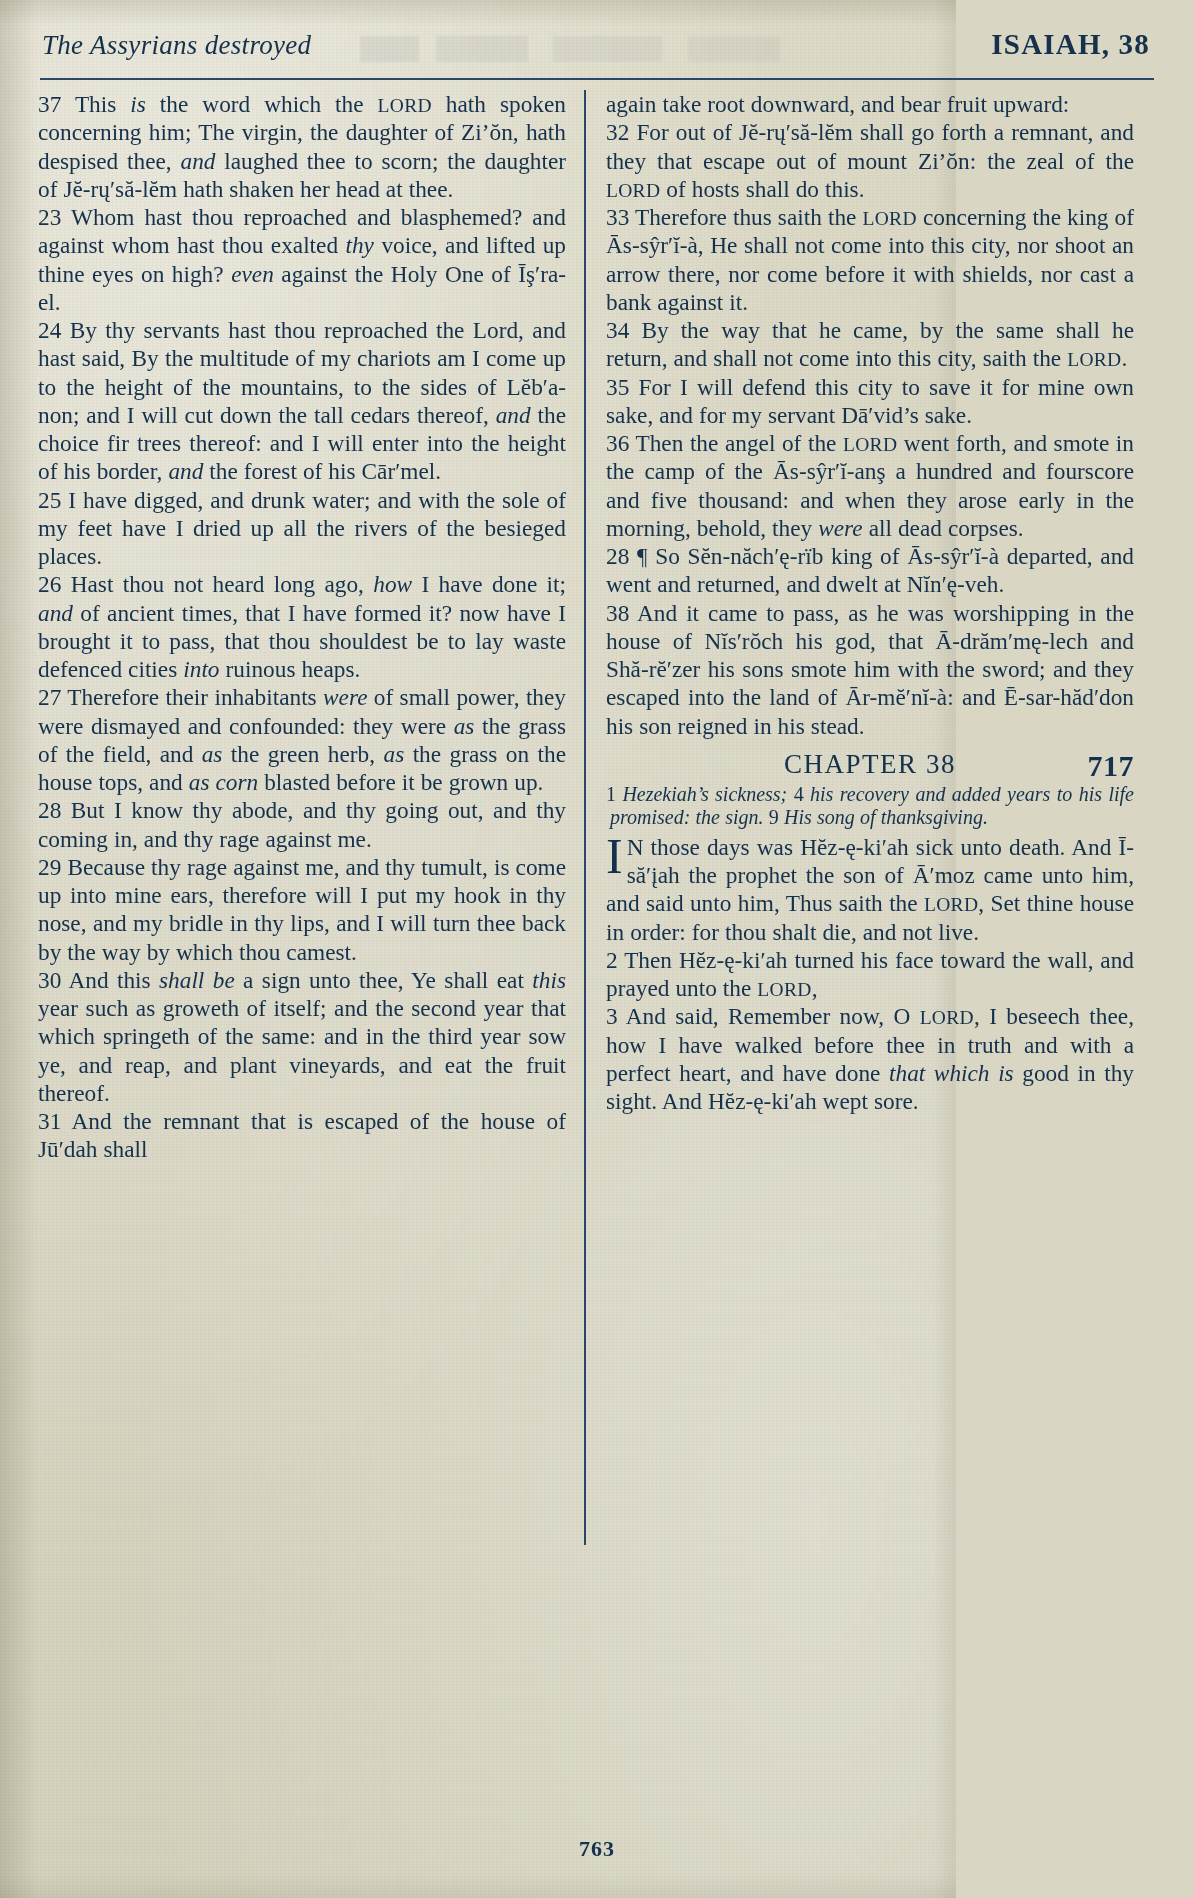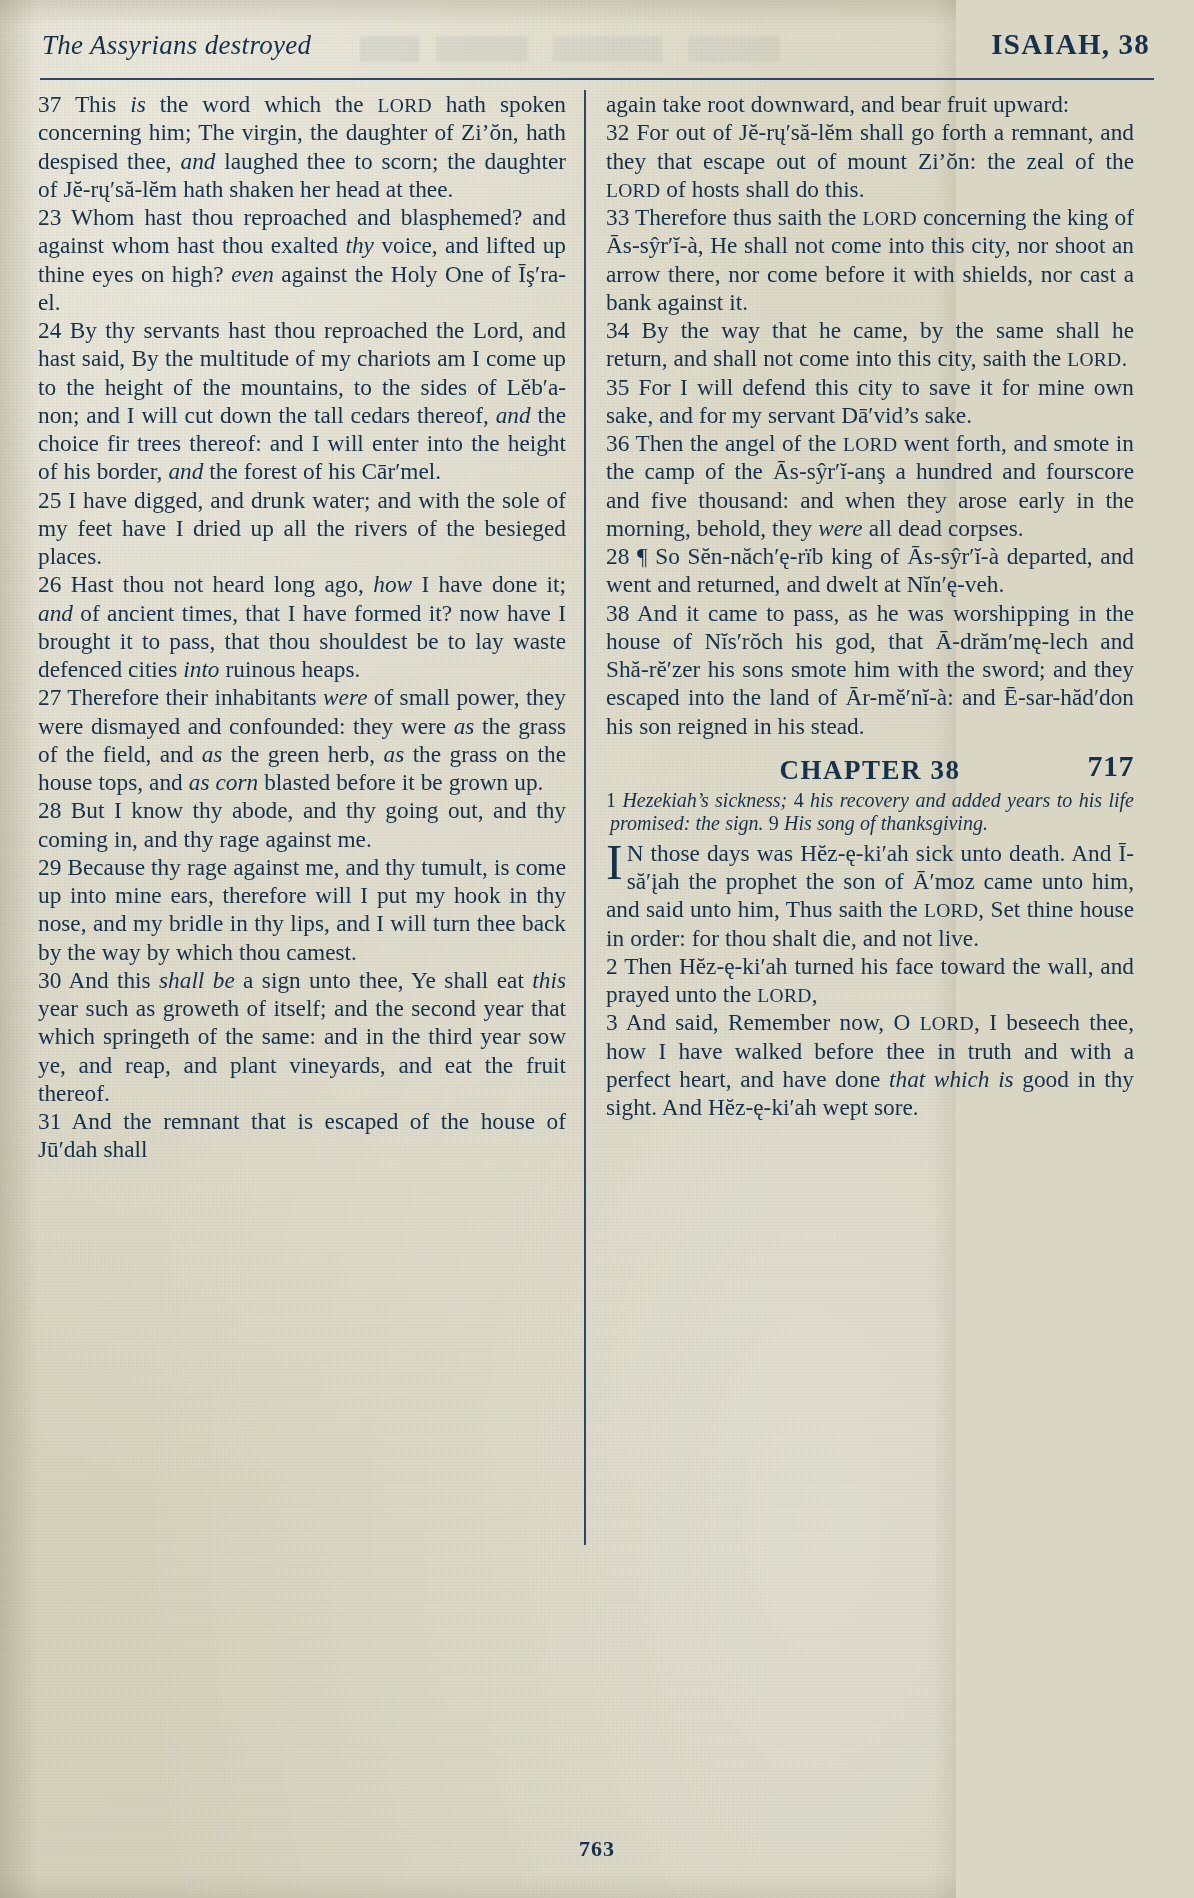--- a/index.html
+++ b/index.html
@@ -121,23 +121,22 @@
     letter-spacing: 1px;
   }
   .chapter-head .cnum-page {
     position: absolute;
     right: 0;
     font-weight: bold;
     font-size: 30px;
     letter-spacing: 0.5px;
   }
   .chapter-head .ctitle {
-    font-weight: bold;
+    font-weight: normal;
     letter-spacing: 1.5px;
-    margin-top: 6px;
   }
   .summary {
     font-style: italic;
     font-size: 20px;
     line-height: 1.16;
     margin: 2px 0 4px 0;
     text-align: justify;
     padding-left: 4px;
     text-indent: -4px;
   }

